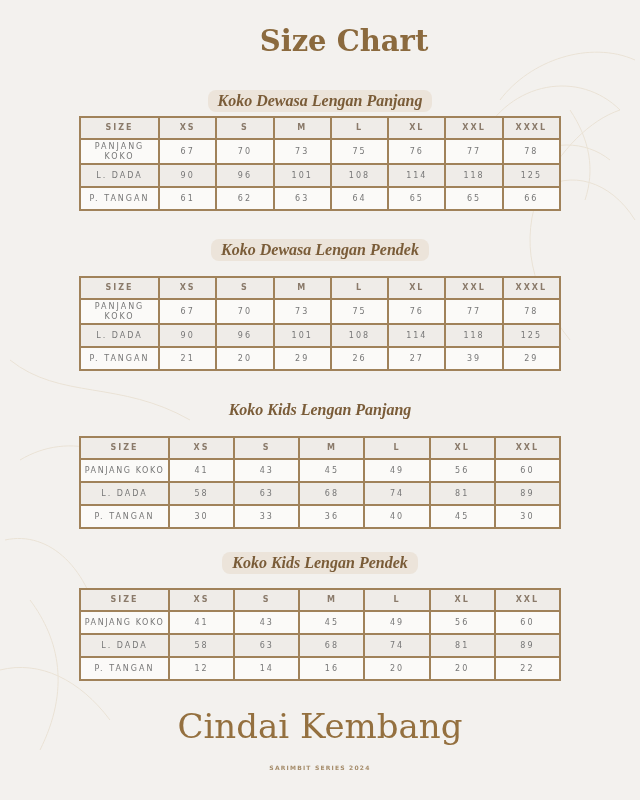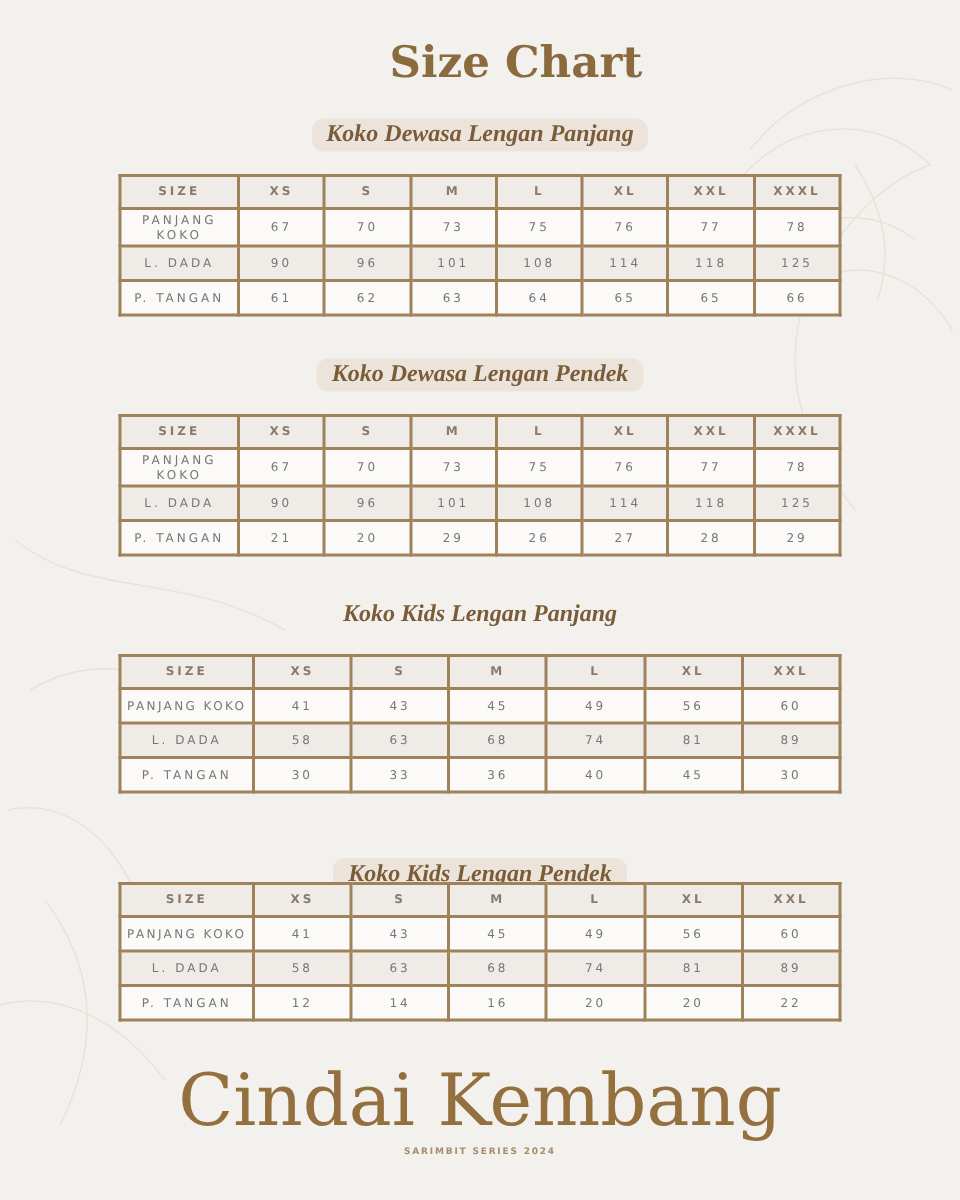--- a/index.html
+++ b/index.html
@@ -36,21 +36,21 @@
     text-align:center; vertical-align:middle;
     font-family:"DejaVu Sans", sans-serif;
     font-size:8px; color:#777; letter-spacing:2px;
     padding:0; line-height:10px;
   }
   table.size tr.head td { font-weight:bold; color:#8a7a6a; }
   table.size tr.gray td { background:#efece8;margin-top:32px; }
   table.size tr.white td { background:#fbfaf8; }
   .brand {
     position:absolute; left:0; width:640px; top:706px; text-align:center;
-    font-family:"DejaVu Serif", serif; font-size:48px; color:#94703f;
+    font-family:"DejaVu Serif", serif; font-size:34px; color:#94703f;
     letter-spacing:0px; font-weight:normal;
   }
   .tagline {
     position:absolute; left:0; width:640px; top:764px; text-align:center;
     font-family:"DejaVu Sans", sans-serif; font-size:6px; font-weight:bold;
     color:#a58c6a; letter-spacing:1.2px;
   }
 </style>
 </head>
 <body>
@@ -70,21 +70,21 @@
     <path d="M10 20 C60 60 120 40 190 80"></path>
     <path d="M20 120 C70 90 130 110 160 160"></path>
     <path d="M5 200 C50 190 90 230 100 290"></path>
     <path d="M30 260 C60 300 70 350 40 410"></path>
     <path d="M0 330 C40 320 80 340 110 380"></path>
   </g>
 </svg>
 
 <div class="title">Size Chart</div>
 
-<div class="subtitle-wrap" style="top:79px">
+<div class="subtitle-wrap" style="top:90px">
   <span class="subtitle">Koko Dewasa Lengan Panjang</span>
 </div>
 <table class="size" style="top:116px">
   <colgroup>
       <col style="width:79px">
       <col>
       <col>
       <col>
       <col>
       <col>
@@ -180,21 +180,21 @@
     <td>118</td>
     <td>125</td>
   </tr>
   <tr class="white" style="height:23px">
     <td>P. TANGAN</td>
     <td>21</td>
     <td>20</td>
     <td>29</td>
     <td>26</td>
     <td>27</td>
-    <td>28</td>
+    <td>39</td>
     <td>29</td>
   </tr>
 </tbody>
   </table>
 
 <div class="subtitle-wrap" style="top:399px">
   <span class="subtitle" style="background:transparent">Koko Kids Lengan Panjang</span>
 </div>
 <table class="size" style="top:436px">
   <colgroup>
@@ -239,21 +239,21 @@
     <td>30</td>
     <td>33</td>
     <td>36</td>
     <td>40</td>
     <td>45</td>
     <td>30</td>
   </tr>
 </tbody>
   </table>
 
-<div class="subtitle-wrap" style="top:572px">
+<div class="subtitle-wrap" style="top:552px">
   <span class="subtitle">Koko Kids Lengan Pendek</span>
 </div>
 <table class="size" style="top:588px">
   <colgroup>
       <col style="width:89px">
       <col>
       <col>
       <col>
       <col>
       <col>

